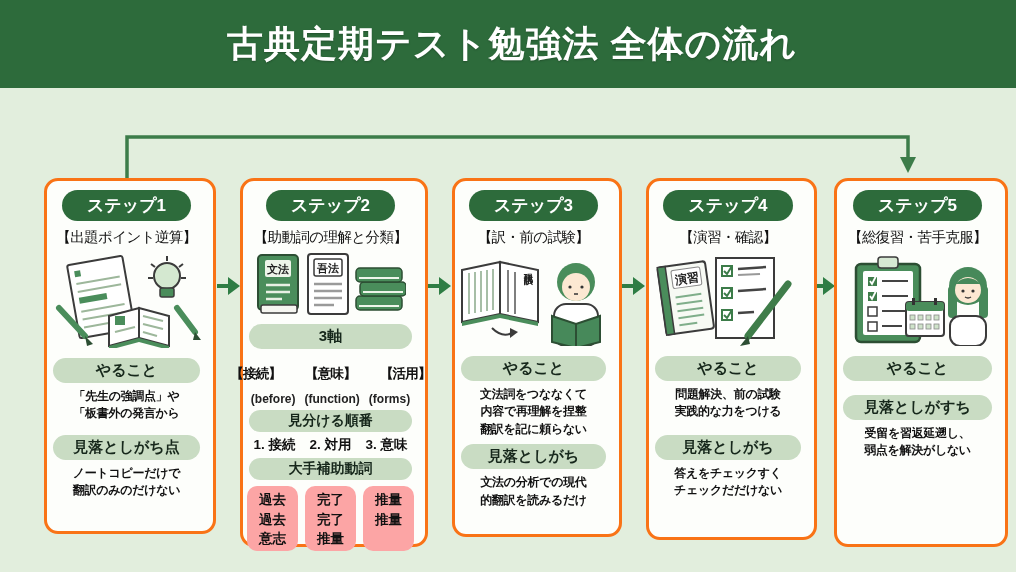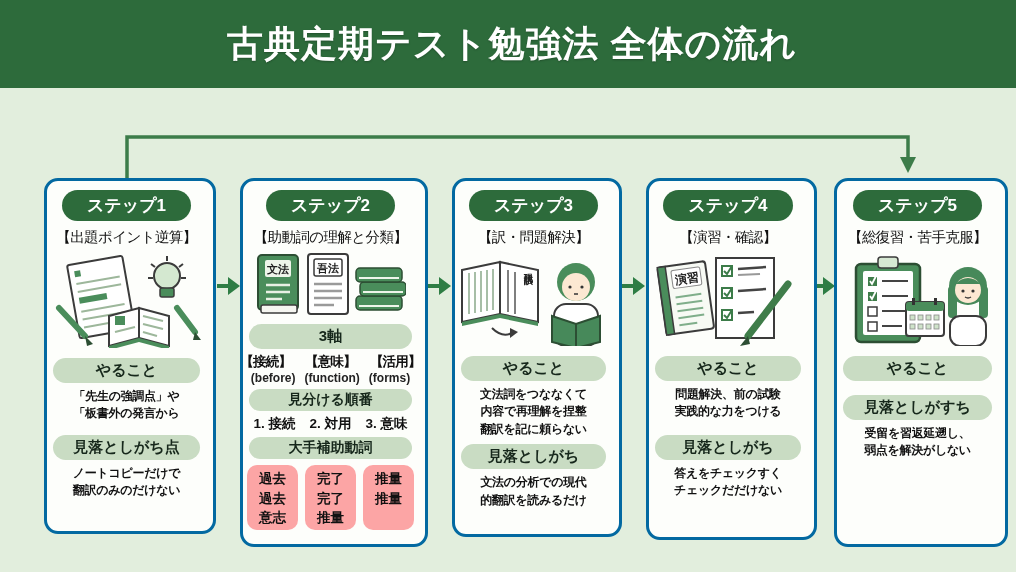--- a/index.html
+++ b/index.html
@@ -11,21 +11,21 @@
   .header{
     position:absolute; left:0; top:0; width:1024px; height:88px;
     background:#2d6b3b; display:flex; align-items:center; justify-content:center;
   }
   .title{
     color:#ffffff; font-size:36px; font-weight:bold; letter-spacing:1px;
     text-shadow:0 1px 2px rgba(0,0,0,.25);
   }
   .overlay{position:absolute; left:0; top:0; pointer-events:none;}
   .card{
-    position:absolute; background:#fdfefb; border:3px solid #0369a1; border-radius:14px;
+    position:absolute; background:#fdfefb; border:3px solid #f97316; border-radius:14px;
     box-sizing:border-box; display:flex; flex-direction:column; align-items:center;
     padding:9px 8px 8px 1px;
   }
   .badge{
     background:#2d6b3b; color:#fff; font-weight:bold; font-size:17px;
     padding:4px 25px; border-radius:20px; white-space:nowrap; flex:0 0 auto;
   }
   .heading{
     font-weight:normal; font-size:14.5px; color:#111; margin-top:7px;
     white-space:nowrap; letter-spacing:-0.6px; flex:0 0 auto;
@@ -36,23 +36,23 @@
     background:#c9dcc3; border-radius:16px; font-weight:bold; font-size:15px;
     color:#16271b; width:94%; text-align:center; padding:3px 0; margin-top:6px;
     white-space:nowrap; flex:0 0 auto;
   }
   .pill.small{font-size:14px; padding:2px 0; margin-top:4px;}
   .lines{margin-top:5px; text-align:center;}
   .line{
     font-weight:bold; font-size:12px; color:#111; line-height:1.45;
     white-space:nowrap; letter-spacing:-0.3px;
   }
-  .axes-row{display:flex; gap:14px; margin-top:4px;}
+  .axes-row{display:flex; gap:24px; margin-top:16px;}
   .axes-row .kanji{font-weight:bold; font-size:13.5px; color:#111; white-space:nowrap; letter-spacing:-0.8px;}
-  .en-row{display:flex; gap:9px; margin-top:0;}
+  .en-row{display:flex; gap:9px; margin-top:9px;}
   .en-row .en{font-weight:bold; font-size:12px; color:#222; white-space:nowrap;}
   .order-row{display:flex; gap:14px; margin-top:4px;}
   .order-row .ord{font-weight:bold; font-size:13.5px; color:#111; white-space:nowrap;}
   .aux-row{display:flex; gap:7px; margin-top:6px;}
   .aux-box{
     background:#fca5a5; border-radius:10px; width:51px; min-height:58px;
     padding:4px 0 2px 0; text-align:center; box-sizing:border-box;
   }
   .aux-box div{font-weight:bold; font-size:13.5px; color:#111; line-height:1.45;}
   .vlabel{
@@ -211,21 +211,21 @@
       <div class="aux-box">
         <div>推量</div>
         <div>推量</div>
         <div></div>
       </div>
     </div>
   </div>
 
   <div class="card" style="left:452px; top:178px; width:170px; height:359px;">
     <div class="badge">ステップ3</div>
-    <div class="heading">【訳・問題解決】</div>
+    <div class="heading">【訳・前の試験】</div>
     <div class="illus" style="position:relative;">
       <svg width="152" height="94" viewBox="0 0 152 94">
         <path d="M4 18 L42 10 L42 62 L4 70 Z" fill="#ffffff" stroke="#3b3b3b" stroke-width="2"></path>
         <path d="M42 10 L80 18 L80 70 L42 62 Z" fill="#ffffff" stroke="#3b3b3b" stroke-width="2"></path>
         <path d="M4 70 L42 62 L80 70 L80 74 L42 66 L4 74 Z" fill="#4a8d5b"></path>
         <line x1="11" y1="21" x2="11" y2="62" stroke="#8aa88a" stroke-width="1.5"></line>
         <line x1="17" y1="20" x2="17" y2="61" stroke="#8aa88a" stroke-width="1.5"></line>
         <line x1="23" y1="19" x2="23" y2="60" stroke="#8aa88a" stroke-width="1.5"></line>
         <line x1="29" y1="18" x2="29" y2="59" stroke="#8aa88a" stroke-width="1.5"></line>
         <line x1="35" y1="17" x2="35" y2="58" stroke="#8aa88a" stroke-width="1.5"></line>

